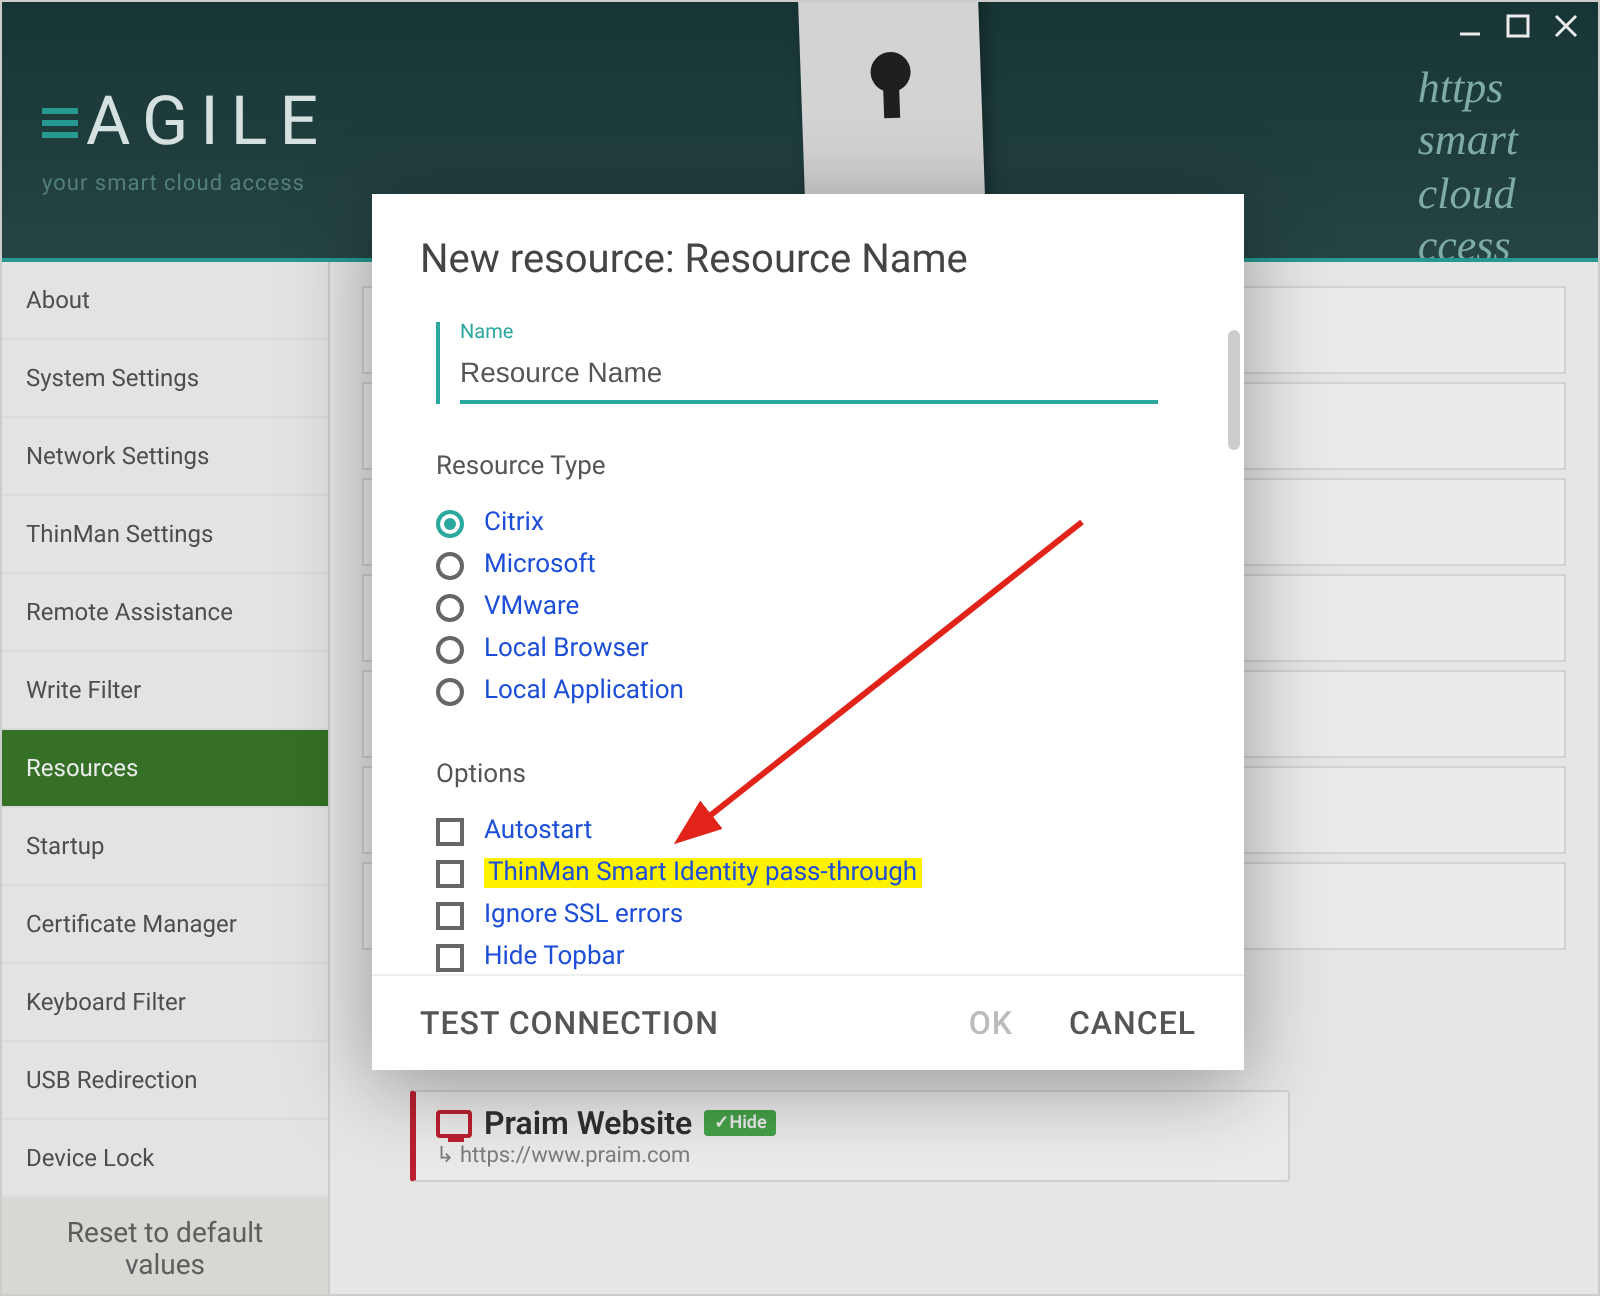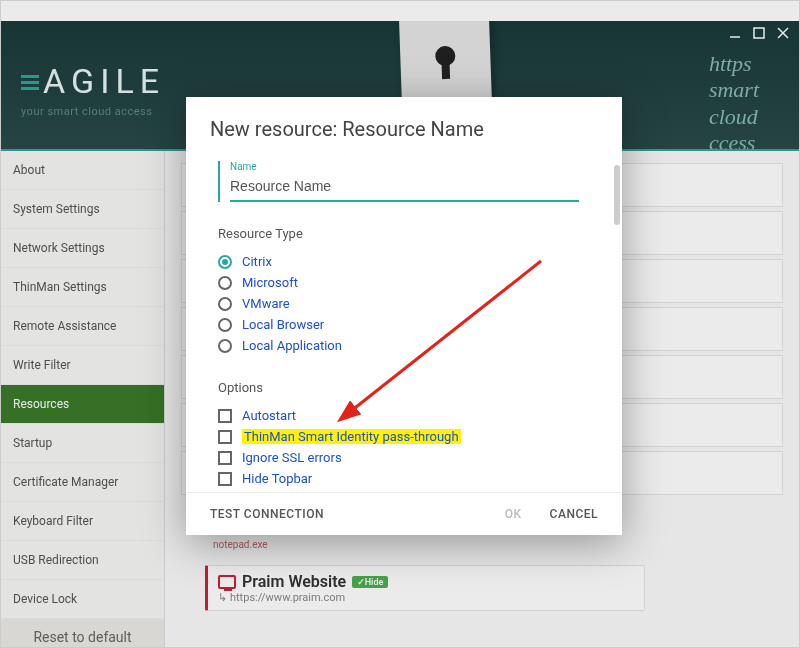--- a/index.html
+++ b/index.html
@@ -1,17 +1,17 @@
 <!DOCTYPE html>
 <html><head>
 <meta charset="utf-8">
 <style>
 * { box-sizing: border-box; margin: 0; padding: 0; }
 body { font-family: -apple-system, "Segoe UI", Roboto, Arial, sans-serif; width: 800px; height: 648px; overflow: hidden; background: #fff; position: relative; border: 1px solid #ccc; }
-.header { height: 130px; background: linear-gradient(to bottom, #1a3a3a 0%, #2a4a4a 100%); position: relative; overflow: hidden; margin-top: 20px; }
+.header { height: 130px; background: linear-gradient(to bottom, #1a3a3a 0%, #2a4a4a 100%); position: relative; overflow: hidden; }
 .header-gradient { position: absolute; left: 0; right: 0; bottom: 0; height: 2px; background: #2aa89e; }
 .logo-area { position: absolute; left: 20px; top: 40px; color: #fff; }
 .logo-text { font-size: 34px; font-weight: 400; letter-spacing: 6px; color: #e8f5f3; }
 .logo-bars { display: inline-block; vertical-align: middle; margin-right: 4px; }
 .logo-bars span { display: block; width: 18px; height: 3px; background: #2aa89e; margin-bottom: 3px; }
 .logo-sub { font-size: 11px; color: #5a8a85; margin-top: 4px; letter-spacing: 0.5px; }
 .titlebar { position: absolute; top: 4px; right: 8px; display: flex; gap: 8px; }
 .titlebar div { width: 16px; height: 16px; color: #fff; cursor: pointer; display: flex; align-items: center; justify-content: center; }
 .header-tagline { position: absolute; right: 40px; top: 30px; color: #8abab5; font-size: 22px; font-style: italic; text-align: left; line-height: 1.2; font-family: Georgia, serif; }
 .header-keyhole { position: absolute; left: 360px; top: 0; width: 180px; height: 130px; }
@@ -35,21 +35,21 @@
 .dialog-scroll { position: absolute; right: 2px; top: 10px; width: 6px; height: 60px; background: #ccc; border-radius: 3px; }
 .field-label { font-size: 10px; color: #2aa89e; margin-bottom: 2px; margin-top: 6px; }
 .field-input { width: 96%; border: none; border-bottom: 2px solid #2aa89e; font-size: 14px; padding: 4px 0 6px; color: #555; outline: none; background: transparent; }
 .section-title { font-size: 13px; color: #555; margin-top: 24px; margin-bottom: 10px; }
 .radio-row, .check-row { display: flex; align-items: center; gap: 10px; padding: 3px 0; font-size: 13px; color: #1d4ed8; }
 .radio { width: 14px; height: 14px; border: 2px solid #666; border-radius: 50%; display: inline-block; flex-shrink: 0; position: relative; }
 .radio.selected { border-color: #2aa89e; }
 .radio.selected::after { content:""; position: absolute; left: 2px; top: 2px; width: 6px; height: 6px; background: #2aa89e; border-radius: 50%; }
 .checkbox { width: 14px; height: 14px; border: 2px solid #666; display: inline-block; flex-shrink: 0; }
 .highlight { background: #fff200; padding: 0 2px; }
-.dialog-footer { display: flex; justify-content: space-between; align-items: center; padding: 14px 24px; border-top: 1px solid #eee; font-size: 12px; letter-spacing: 0.5px; }
+.dialog-footer { display: flex; justify-content: space-between; align-items: center; padding: 14px 24px; border-top: 1px solid #eee; font-size: 16px; letter-spacing: 0.5px; }
 .dialog-footer .right { display: flex; gap: 28px; }
 .btn-text { color: #555; cursor: pointer; font-weight: 500; }
 .btn-text.disabled { color: #bbb; cursor: default; }
 .arrow-svg { position: absolute; left: 310px; top: 220px; width: 280px; height: 220px; z-index: 20; pointer-events: none; }
 .content .bg-rows .row { height: 44px; border: 1px solid #e4e4e4; background: #fff; margin-bottom: 4px; }
 .screen-icon { width: 18px; height: 14px; border: 2px solid #c23; border-radius: 2px; display: inline-block; position: relative; }
 .screen-icon::after { content:""; position:absolute; left:4px; bottom:-4px; width:8px; height:2px; background:#c23; }
 </style>
 </head>
 <body>

